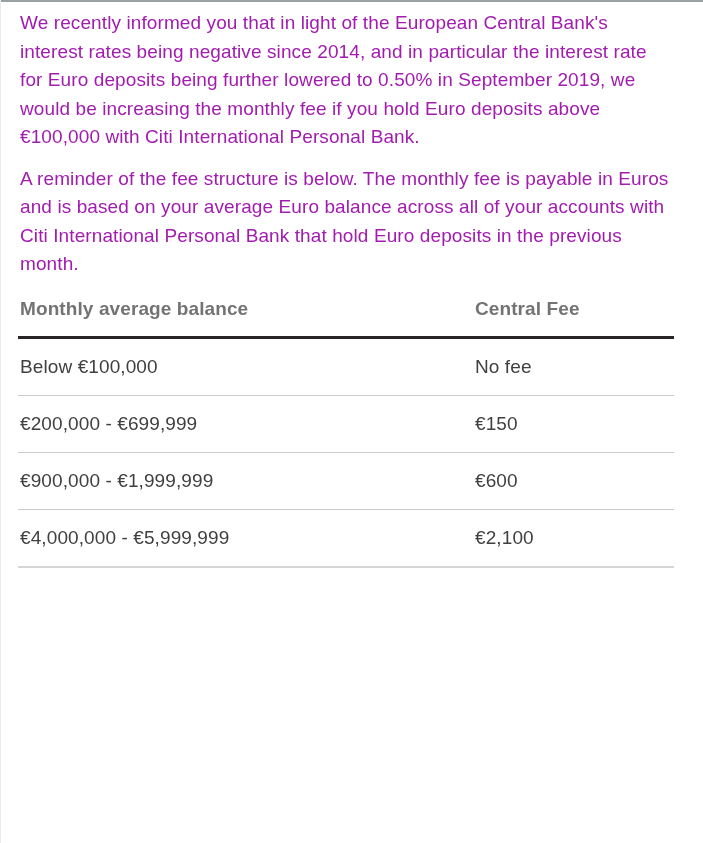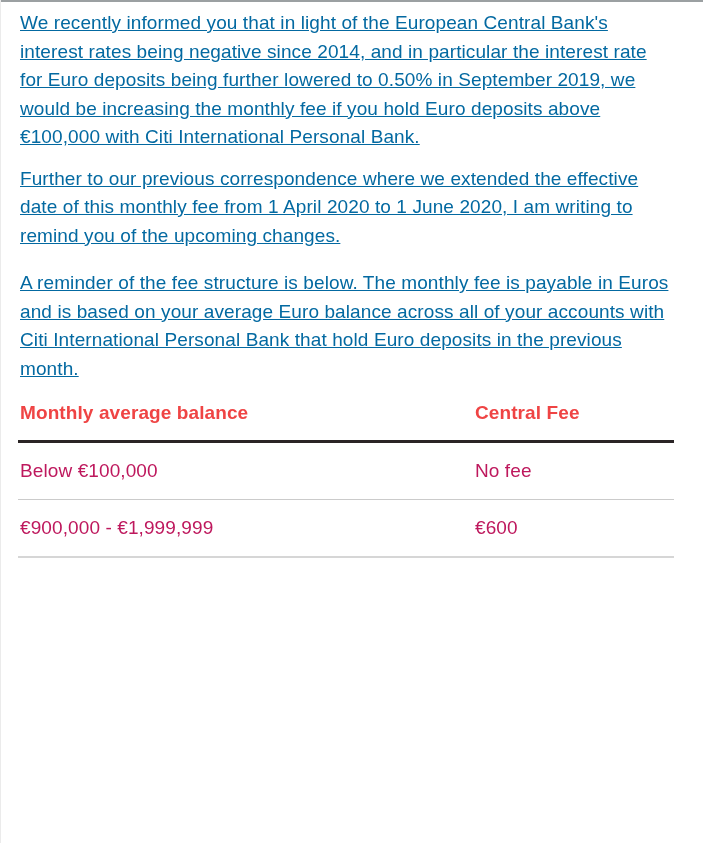--- a/index.html
+++ b/index.html
@@ -19,49 +19,48 @@
     width: 703px;
     height: 843px;
     box-sizing: border-box;
     border-top: 2px solid #9ba0a2;
     padding: 7px 28px 0 19px;
     background: #ffffff;
   }
   .body-text {
     font-size: 19px;
     line-height: 28.5px;
-    color: #0369a1;
+    color: #a21caf;
     white-space: pre-line;
     margin: 0 0 13px 0;
     letter-spacing: 0.1px;
-    text-decoration: underline;
   }
   .body-text.para-2 { margin-bottom: 19px; }
   .body-text.para-3 { margin-bottom: 8px; }
   .fee-table {
     border-collapse: collapse;
     table-layout: fixed;
     width: 656px;
     margin-left: -2px;
     margin-top: 19px;
   }
   .col-balance { width: 455px; }
   .fee-table th {
     text-align: left;
     font-size: 19px;
     font-weight: bold;
-    color: #ef4444;
+    color: #737373;
     letter-spacing: 0.1px;
     padding: 0 0 16px 2px;
     border-bottom: 3px solid #2a2425;
     margin-top: 36px;
   }
   .fee-table td {
     font-size: 19px;
-    color: #be185d;
+    color: #404040;
     letter-spacing: 0.1px;
     height: 56px;
     padding: 0 0 0 2px;
     vertical-align: middle;
     border-bottom: 1px solid #cbcbcb;
   }
   .fee-table tbody tr:last-child td {
     border-bottom: 2px solid #d6d6d6;
   }
 </style>
@@ -69,23 +68,20 @@
 <body>
 
 <div class="page">
 
   <p class="body-text para-1">We recently informed you that in light of the European Central Bank's
 interest rates being negative since 2014, and in particular the interest rate
 for Euro deposits being further lowered to 0.50% in September 2019, we
 would be increasing the monthly fee if you hold Euro deposits above
 €100,000 with Citi International Personal Bank.</p>
 
-  <p class="body-text para-2">Further to our previous correspondence where we extended the effective
-date of this monthly fee from 1 April 2020 to 1 June 2020, I am writing to
-remind you of the upcoming changes.</p>
 
   <p class="body-text para-3">A reminder of the fee structure is below. The monthly fee is payable in Euros
 and is based on your average Euro balance across all of your accounts with
 Citi International Personal Bank that hold Euro deposits in the previous
 month.</p>
 
   <table class="fee-table">
     <colgroup>
       <col class="col-balance">
       <col class="col-fee">
@@ -95,19 +91,27 @@
         <th>Monthly average balance</th>
         <th>Central Fee</th>
       </tr>
     </thead>
     <tbody>
       <tr>
         <td>Below €100,000</td>
         <td>No fee</td>
       </tr>
       <tr>
+        <td>€200,000 - €699,999</td>
+        <td>€150</td>
+      </tr>
+      <tr>
         <td>€900,000 - €1,999,999</td>
         <td>€600</td>
+      </tr>
+      <tr>
+        <td>€4,000,000 - €5,999,999</td>
+        <td>€2,100</td>
       </tr>
     </tbody>
   </table>
 
 </div>
 
 </body></html>

